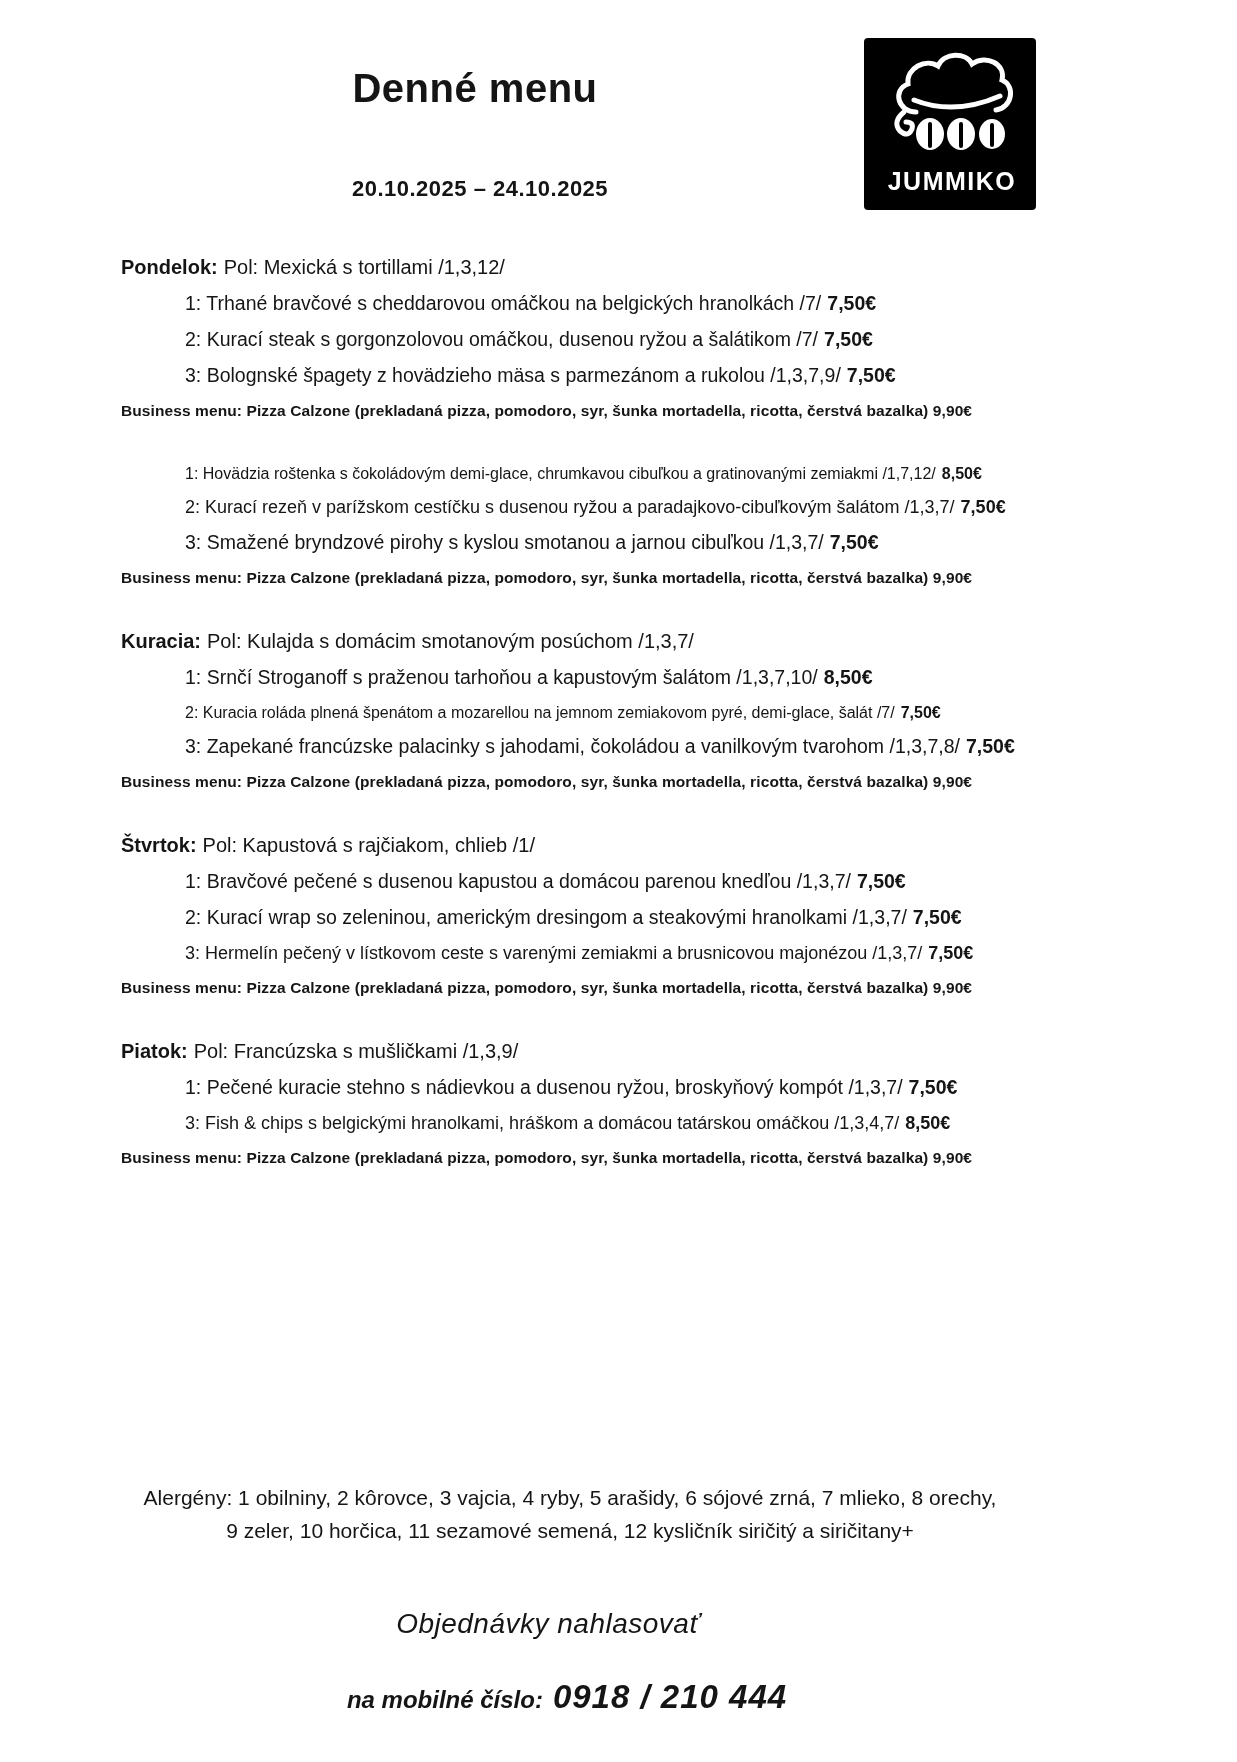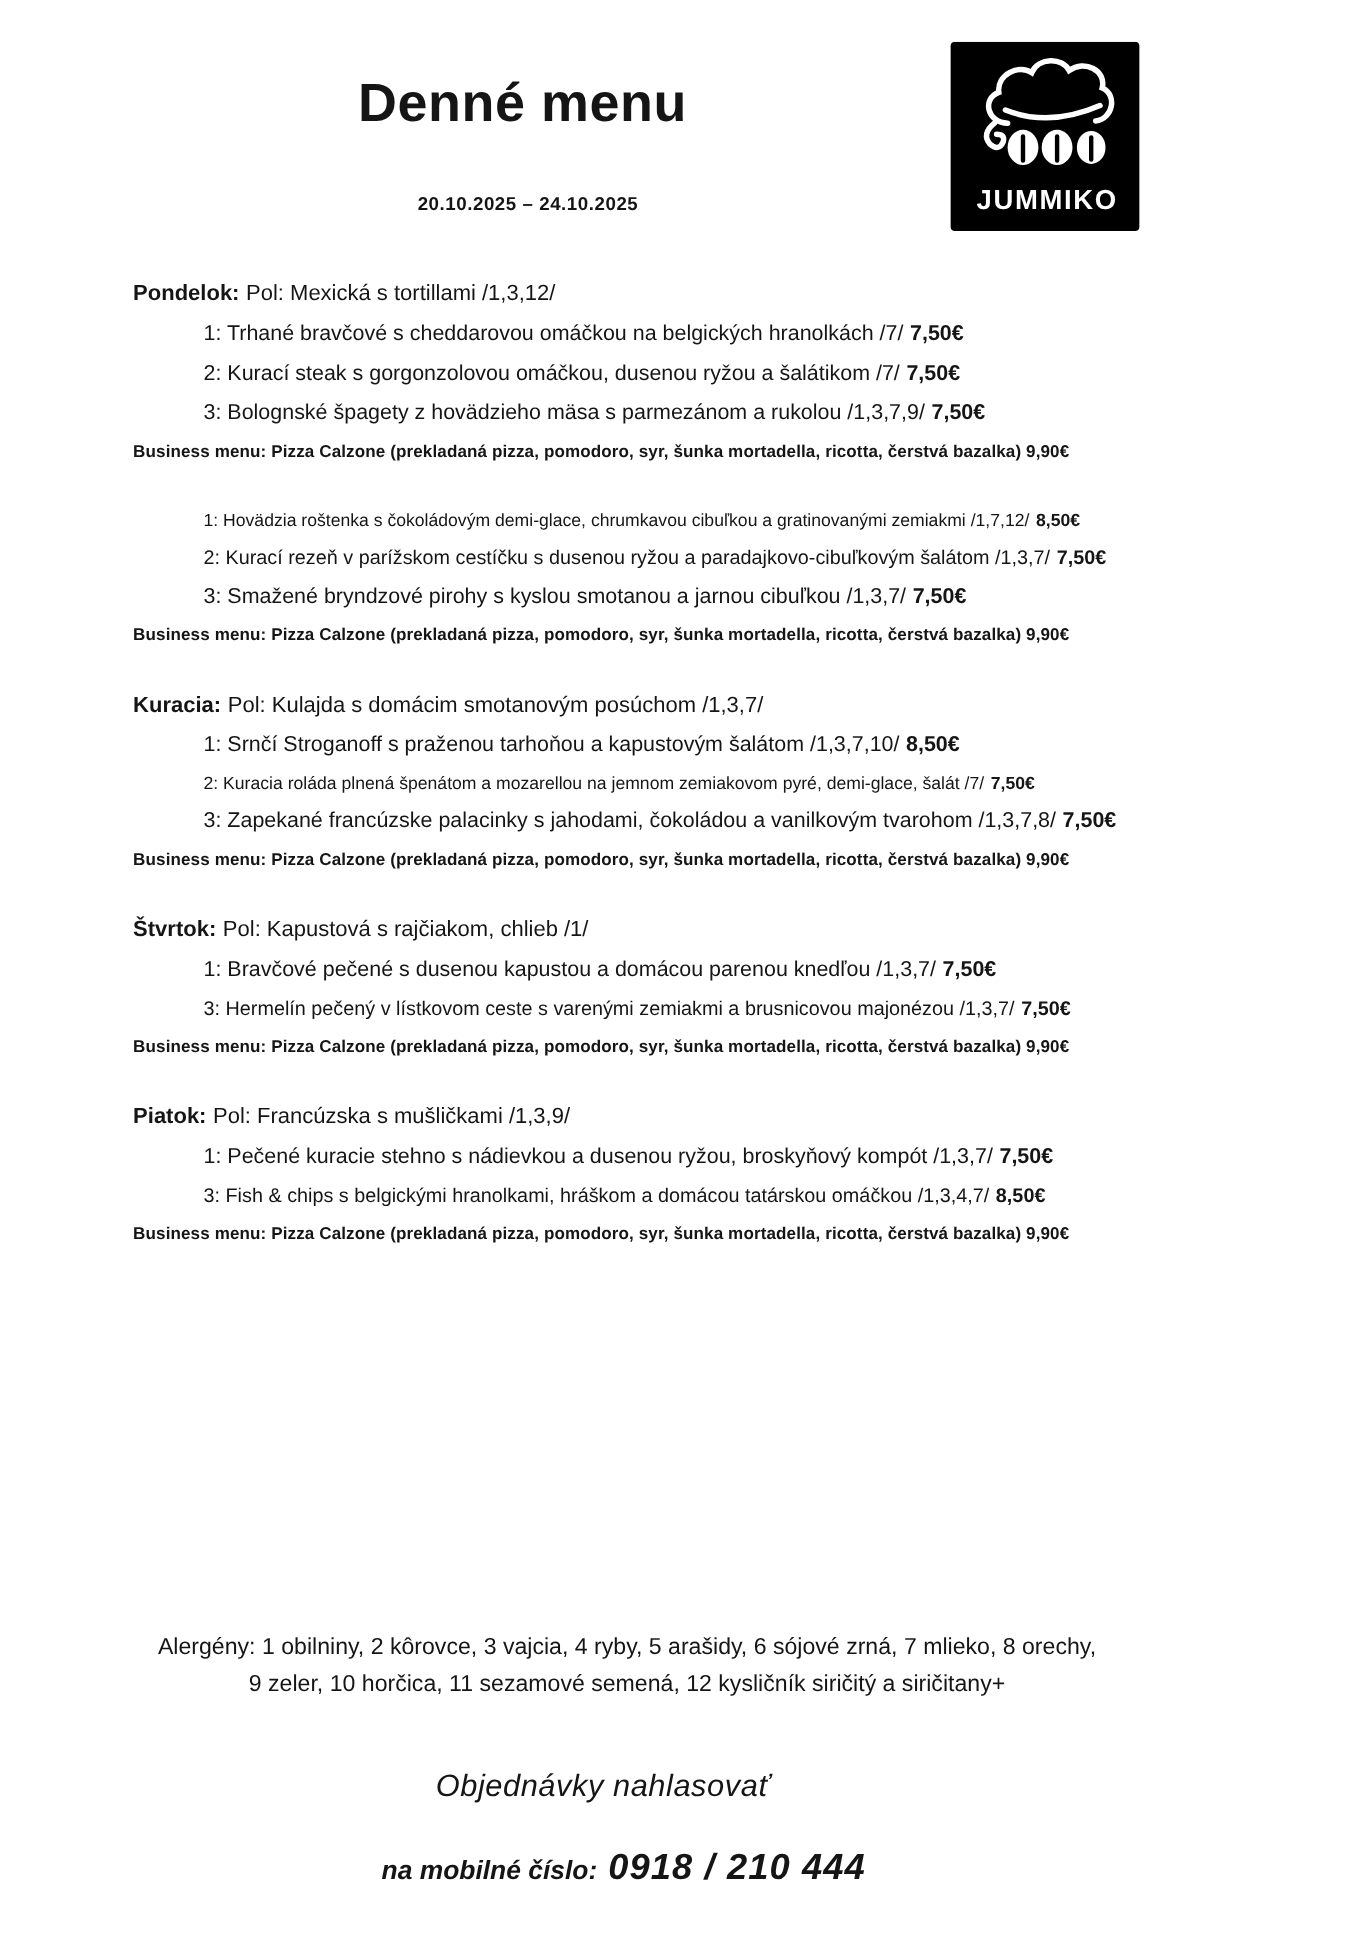--- a/index.html
+++ b/index.html
@@ -7,25 +7,25 @@
     width:1237px;height:1762px;
     background:#fcfcfc;
     color:#151515;
     font-family:"Liberation Sans",sans-serif;
     position:relative;
     overflow:hidden;
   }
   .page{position:absolute;inset:0;background:#ffffff;}
   .title{
     position:absolute;top:66px;left:0;width:950px;
-    text-align:center;font-size:49px;font-weight:700;letter-spacing:.5px;
+    text-align:center;font-size:40px;font-weight:700;letter-spacing:.5px;
   }
   .date-range{
     position:absolute;top:176px;left:0;width:960px;
-    text-align:center;font-size:17px;font-weight:700;letter-spacing:.5px;
+    text-align:center;font-size:22px;font-weight:700;letter-spacing:.5px;
   }
   .logo{
     position:absolute;top:38px;left:864px;width:172px;height:172px;
     filter:blur(.4px);
   }
   .menu{position:absolute;top:256px;left:121px;width:980px;}
   .day-block{margin-bottom:43px;}
   .day-line{font-size:20px;margin-bottom:13px;white-space:nowrap;}
   .day-name{font-weight:700;margin-right:6px;}
   .dish{margin-left:64px;font-size:19.5px;margin-bottom:13px;white-space:nowrap;}
@@ -125,20 +125,23 @@
       <div class="business">Business menu: Pizza Calzone (prekladaná pizza, pomodoro, syr, šunka mortadella, ricotta, čerstvá bazalka) 9,90€</div>
     </div>
 
     <div class="day-block">
       <div class="day-line">
         <span class="day-name">Štvrtok:</span><span class="soup">Pol: Kapustová s rajčiakom, chlieb /1/</span>
       </div>
       <div class="dish">
         <span>1: Bravčové pečené s dusenou kapustou a domácou parenou knedľou /1,3,7/</span><span class="price">7,50€</span>
       </div>
+      <div class="dish">
+        <span>2: Kurací wrap so zeleninou, americkým dresingom a steakovými hranolkami /1,3,7/</span><span class="price">7,50€</span>
+      </div>
       <div class="dish mid">
         <span>3: Hermelín pečený v lístkovom ceste s varenými zemiakmi a brusnicovou majonézou /1,3,7/</span><span class="price">7,50€</span>
       </div>
       <div class="business">Business menu: Pizza Calzone (prekladaná pizza, pomodoro, syr, šunka mortadella, ricotta, čerstvá bazalka) 9,90€</div>
     </div>
 
     <div class="day-block">
       <div class="day-line">
         <span class="day-name">Piatok:</span><span class="soup">Pol: Francúzska s mušličkami /1,3,9/</span>
       </div>

